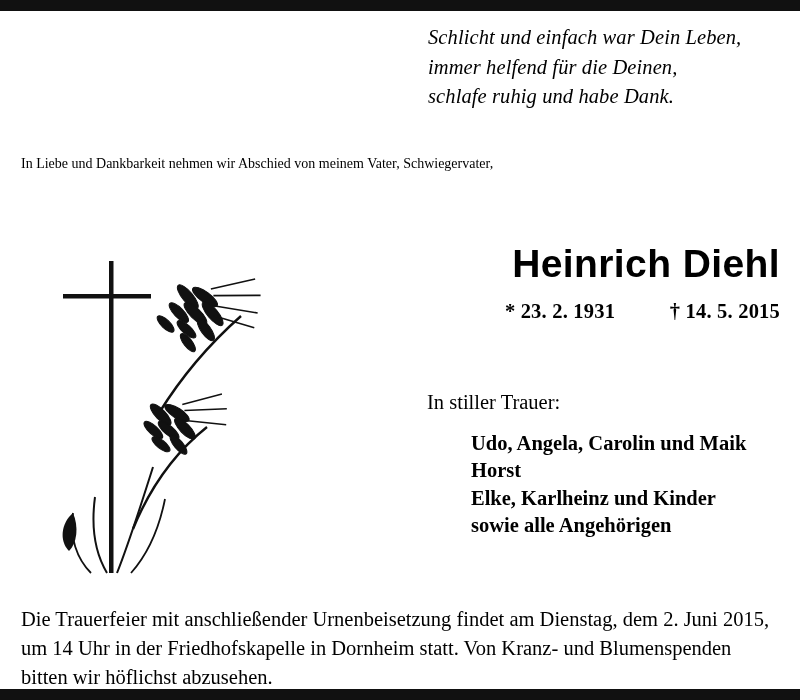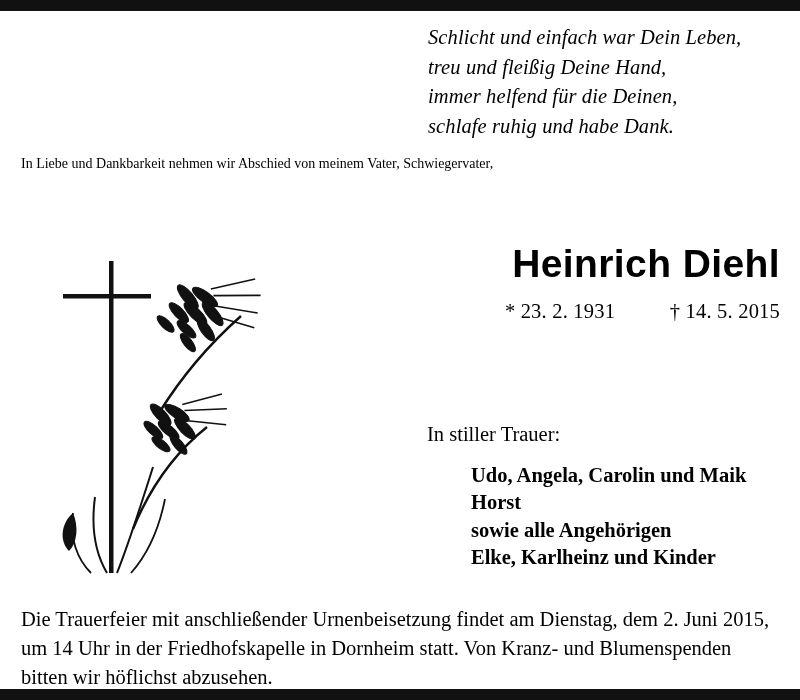--- a/index.html
+++ b/index.html
@@ -71,31 +71,32 @@
     font-family: "Liberation Sans", sans-serif;
     font-weight: bold;
     font-size: 39px;
     letter-spacing: 0.4px;
     line-height: 1.1;
   }
   .dates {
     margin-top: 14px;
     font-size: 20.5px;
     letter-spacing: 0.2px;
+    font-weight: bold;
   }
   .dates .sep {
     display: inline-block;
     width: 44px;
   }
 
   
   .mourn {
     position: absolute;
     left: 427px;
-    top: 412px;
+    top: 380px;
     width: 360px;
   }
   .mourn-head {
     font-size: 20.5px;
     margin-bottom: 16px;
   }
   .mourn-list {
     font-weight: bold;
     font-size: 20.5px;
     line-height: 1.34;
@@ -131,21 +132,20 @@
   }
 </style>
 </head>
 <body>
 
 <div class="obituary">
   <div class="inner">
 
     <div class="poem">
       <div class="line">Schlicht und einfach war Dein Leben,</div>
-      <div class="line">treu und fleißig Deine Hand,</div>
       <div class="line">immer helfend für die Deinen,</div>
       <div class="line">schlafe ruhig und habe Dank.</div>
     </div>
 
     <div class="intro">
       <div class="line">In Liebe und Dankbarkeit nehmen wir Abschied von meinem Vater, Schwiegervater,</div>
     </div>
 
     <div class="name-block">
       <div class="name">Heinrich Diehl</div>
@@ -154,22 +154,22 @@
         <span class="sep"></span>
         <span>† 14. 5. 2015</span>
       </div>
     </div>
 
     <div class="mourn">
       <div class="mourn-head">In stiller Trauer:</div>
       <div class="mourn-list">
         <div>Udo, Angela, Carolin und Maik</div>
         <div>Horst</div>
+        <div>Elke, Karlheinz und Kinder</div>
         <div>sowie alle Angehörigen</div>
-        <div>Elke, Karlheinz und Kinder</div>
       </div>
     </div>
 
     <div class="footer">
       <div class="line">Die Trauerfeier mit anschließender Urnenbeisetzung findet am Dienstag, dem 2. Juni 2015,</div>
       <div class="line">um 14 Uhr in der Friedhofskapelle in Dornheim statt. Von Kranz- und Blumenspenden</div>
       <div class="line">bitten wir höflichst abzusehen.</div>
     </div>
 
     <div class="art">

